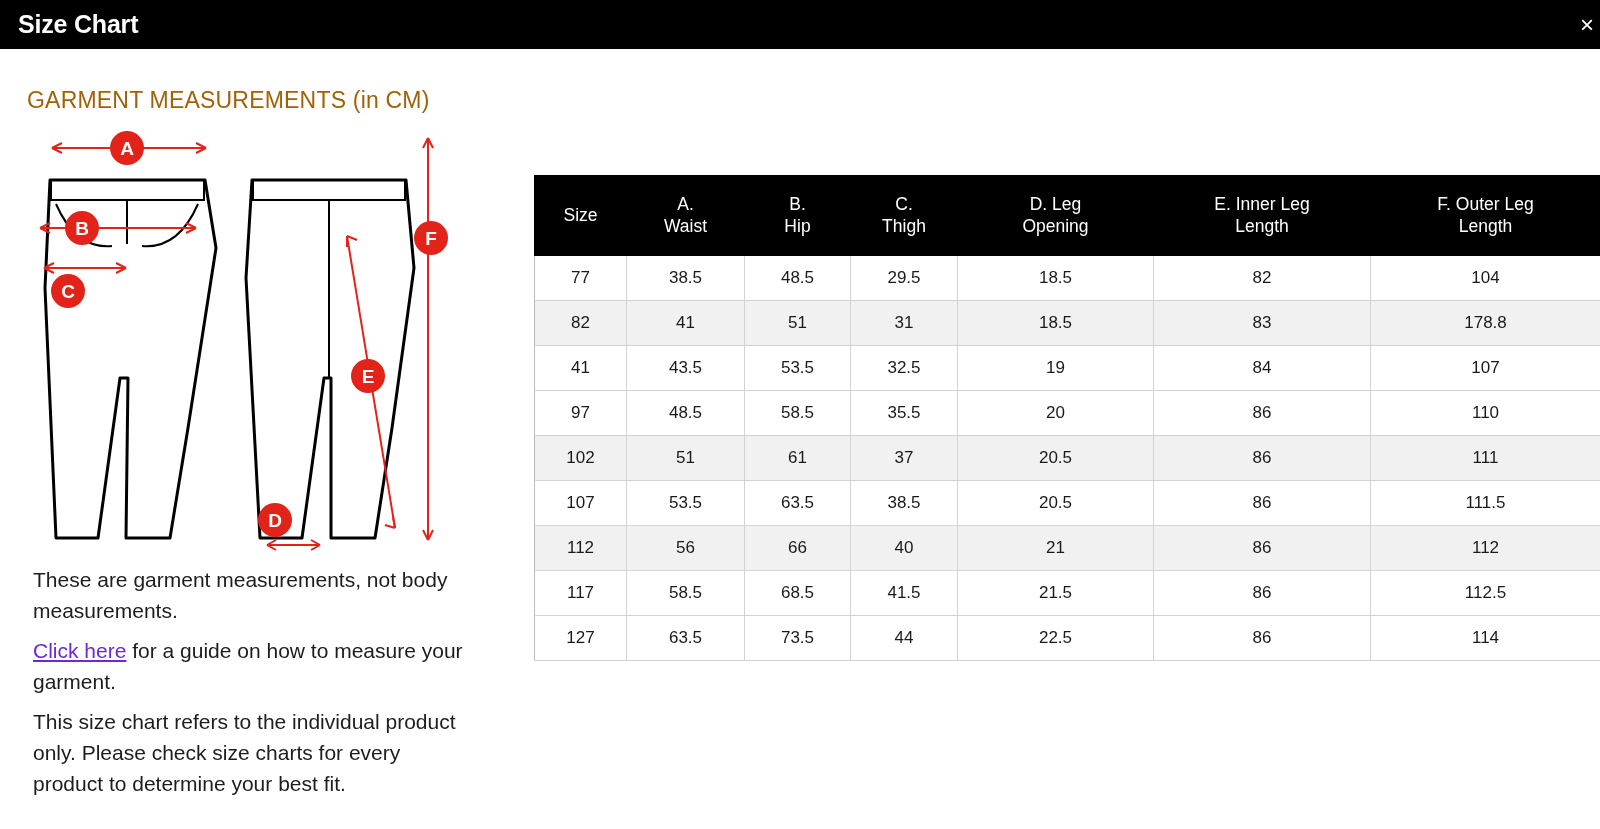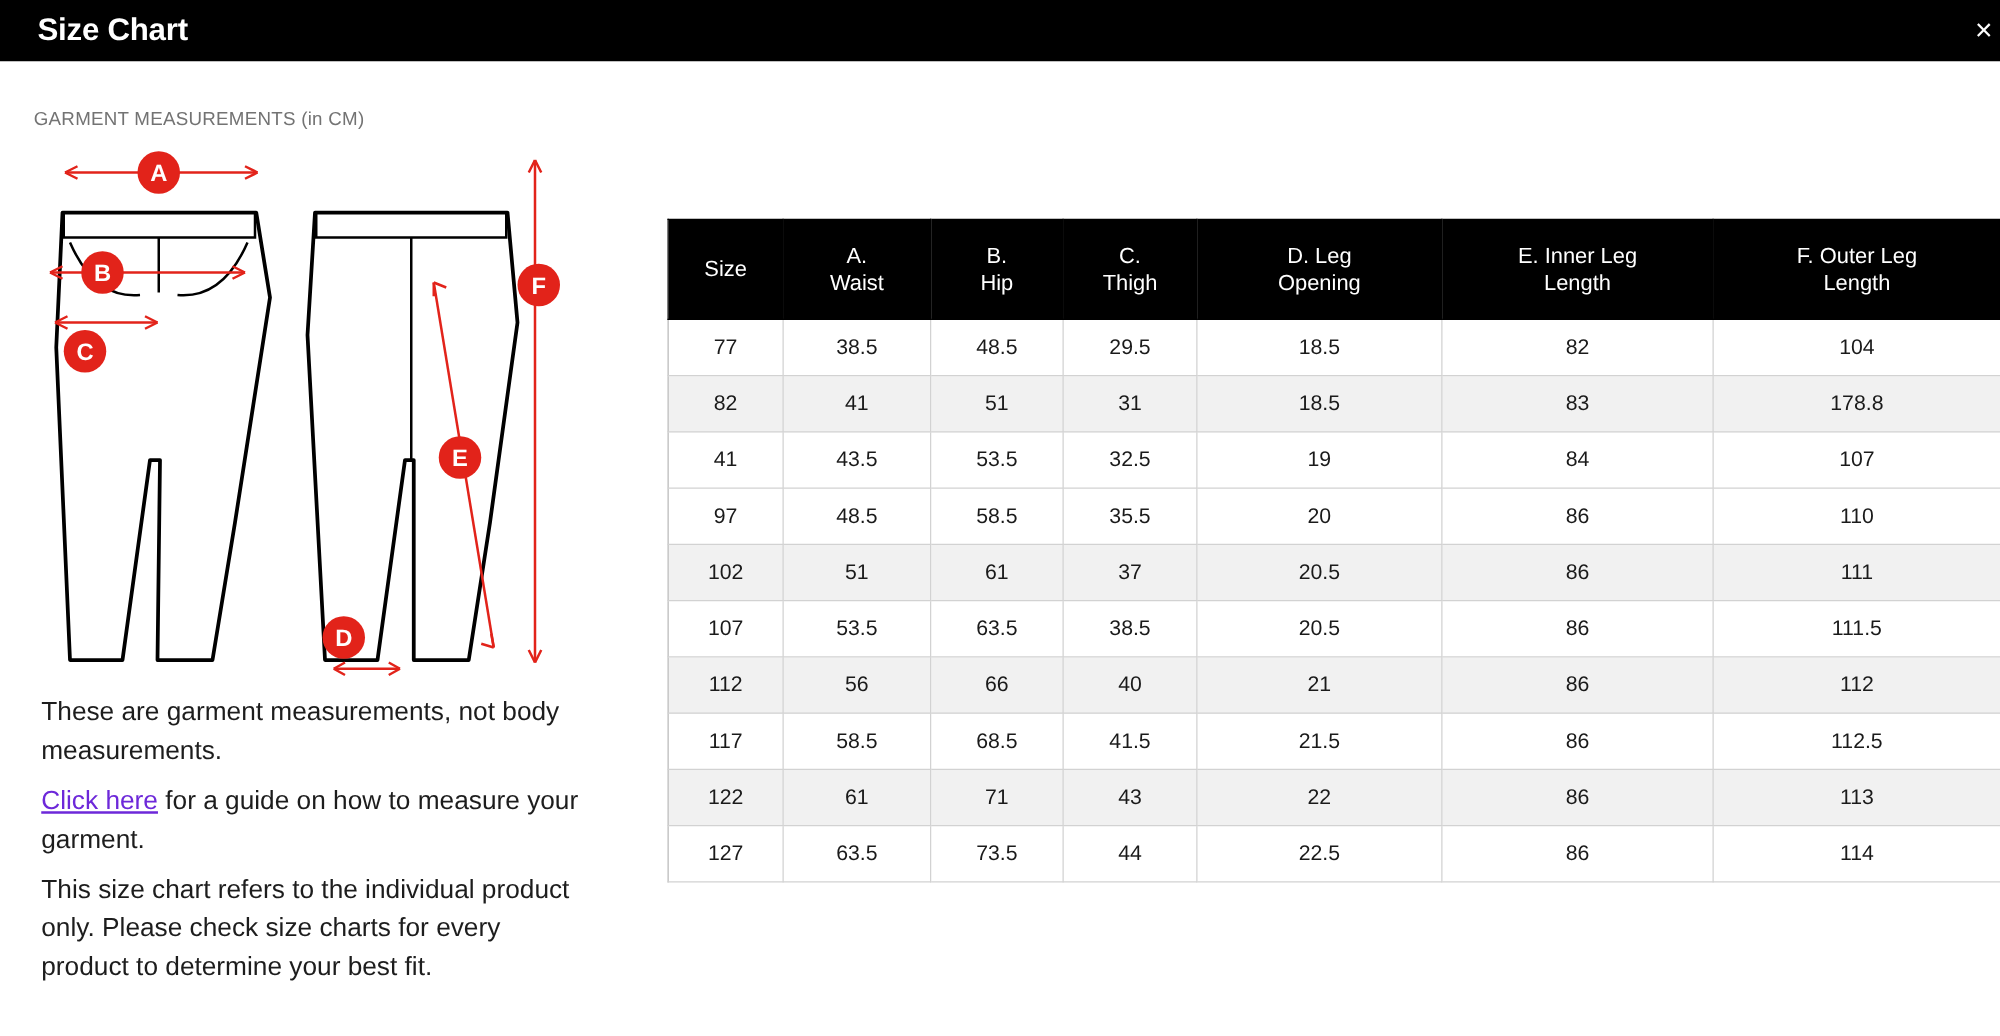--- a/index.html
+++ b/index.html
@@ -13,31 +13,31 @@
   .page { position: relative; width: 1600px; height: 829px; background:#fff; }
 
   
   .titlebar {
     position: absolute; left:0; top:0; width:1600px; height:49px;
     background:#000000; color:#ffffff;
     display:flex; align-items:center; justify-content:space-between;
   }
   .titlebar .title {
     font-size: 25px; font-weight: 700; letter-spacing: -0.2px;
-    padding-left: 30px; line-height: 1;
+    padding-left: 18px; line-height: 1;
   }
   .titlebar .close {
     font-size: 24px; font-weight: 400; color:#fff;
     padding-right: 6px; line-height: 1; cursor: pointer;
   }
 
   
   .left { position:absolute; left:0; top:49px; width:500px; height:780px; }
   .section-title {
-    font-size: 15px; color:#737373; letter-spacing:0.2px;
+    font-size: 23px; color:#a16207; letter-spacing:0.2px;
     margin: 38px 0 0 27px;
   }
   .diagram { position:relative; margin: 14px 0 0 20px; width: 470px; height: 430px; }
   .diagram svg { display:block; }
 
   .notes { margin: 6px 0 0 33px; width: 440px; }
   .notes p {
     margin: 0 0 9px 0; font-size: 21px; line-height: 1.48; color:#1d1d1d;
   }
   .notes a {
@@ -254,29 +254,20 @@
           </tr>
           <tr>
             <td class="size-cell">117</td>
             <td>58.5</td>
             <td>68.5</td>
             <td>41.5</td>
             <td>21.5</td>
             <td>86</td>
             <td>112.5</td>
           </tr>
-          <tr class="alt">
-            <td class="size-cell">122</td>
-            <td>61</td>
-            <td>71</td>
-            <td>43</td>
-            <td>22</td>
-            <td>86</td>
-            <td>113</td>
-          </tr>
           <tr>
             <td class="size-cell">127</td>
             <td>63.5</td>
             <td>73.5</td>
             <td>44</td>
             <td>22.5</td>
             <td>86</td>
             <td>114</td>
           </tr>
         </tbody>

